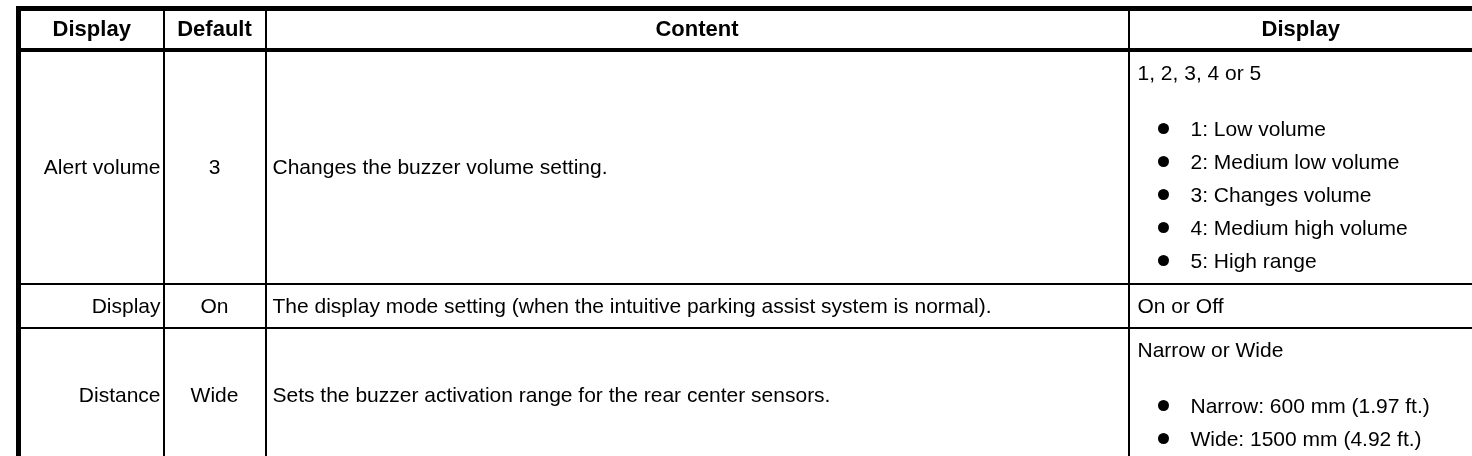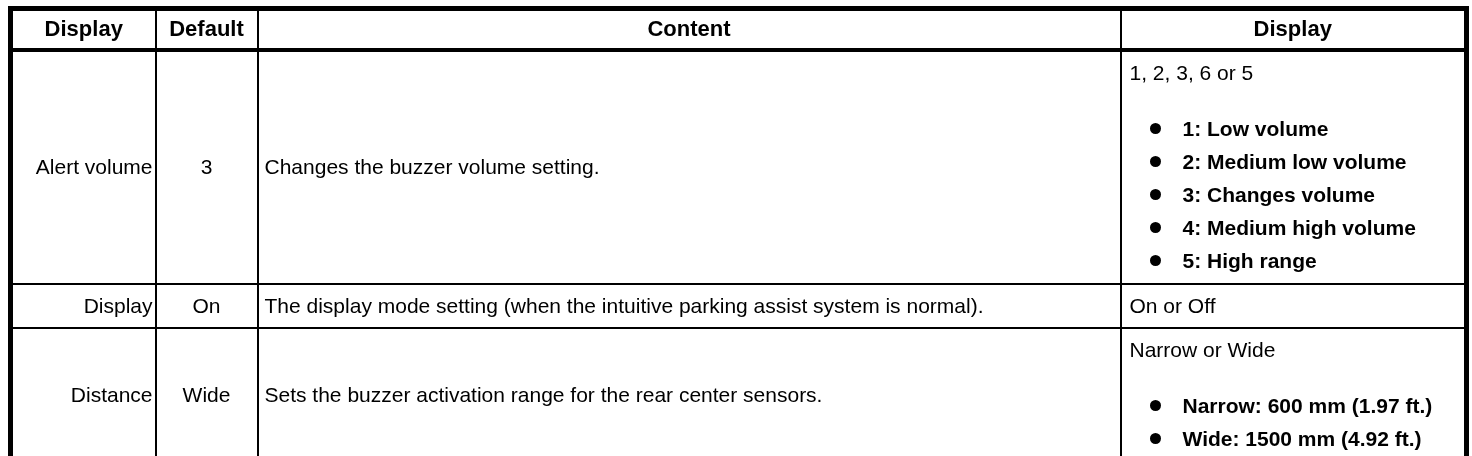--- a/index.html
+++ b/index.html
@@ -6,21 +6,21 @@
     margin: 0;
     padding: 0;
     background: #ffffff;
     width: 1472px;
     height: 456px;
     overflow: hidden;
     font-family: "Liberation Sans", "DejaVu Sans", sans-serif;
     color: #000000;
   }
   .page {
-    padding: 6px 8px;
+    padding: 6px 16px;
     box-sizing: border-box;
     width: 1472px;
     height: 340px;
   }
   table.settings-table {
     border-collapse: collapse;
     table-layout: fixed;
     width: 1456px;
     height: 442px;
     border: 5px solid #000000;
@@ -68,21 +68,20 @@
     padding: 6px 4px 6px 8px;
   }
   .setting-intro {
     line-height: 30px;
     white-space: nowrap;
   }
   ul.setting-options {
     list-style: none;
     margin: 24px 0 0 0;
     padding: 0;
-    font-weight: bold;
   }
   ul.setting-options li {
     display: flex;
     align-items: center;
     line-height: 33px;
     height: 33px;
     padding-left: 20px;
     white-space: nowrap;
   }
   .bullet {
@@ -112,21 +111,21 @@
         <th>Content</th>
         <th>Display</th>
       </tr>
     </thead>
     <tbody>
       <tr class="row-tall">
         <td class="c-display">Alert volume</td>
         <td class="c-default">3</td>
         <td class="c-content">Changes the buzzer volume setting.</td>
         <td class="c-setting">
-          <div class="setting-intro">1, 2, 3, 6 or 5</div>
+          <div class="setting-intro">1, 2, 3, 4 or 5</div>
           <ul class="setting-options">
             <li>
               <span class="bullet"></span>
               <span>1: Low volume</span>
             </li>
             <li>
               <span class="bullet"></span>
               <span>2: Medium low volume</span>
             </li>
             <li>

